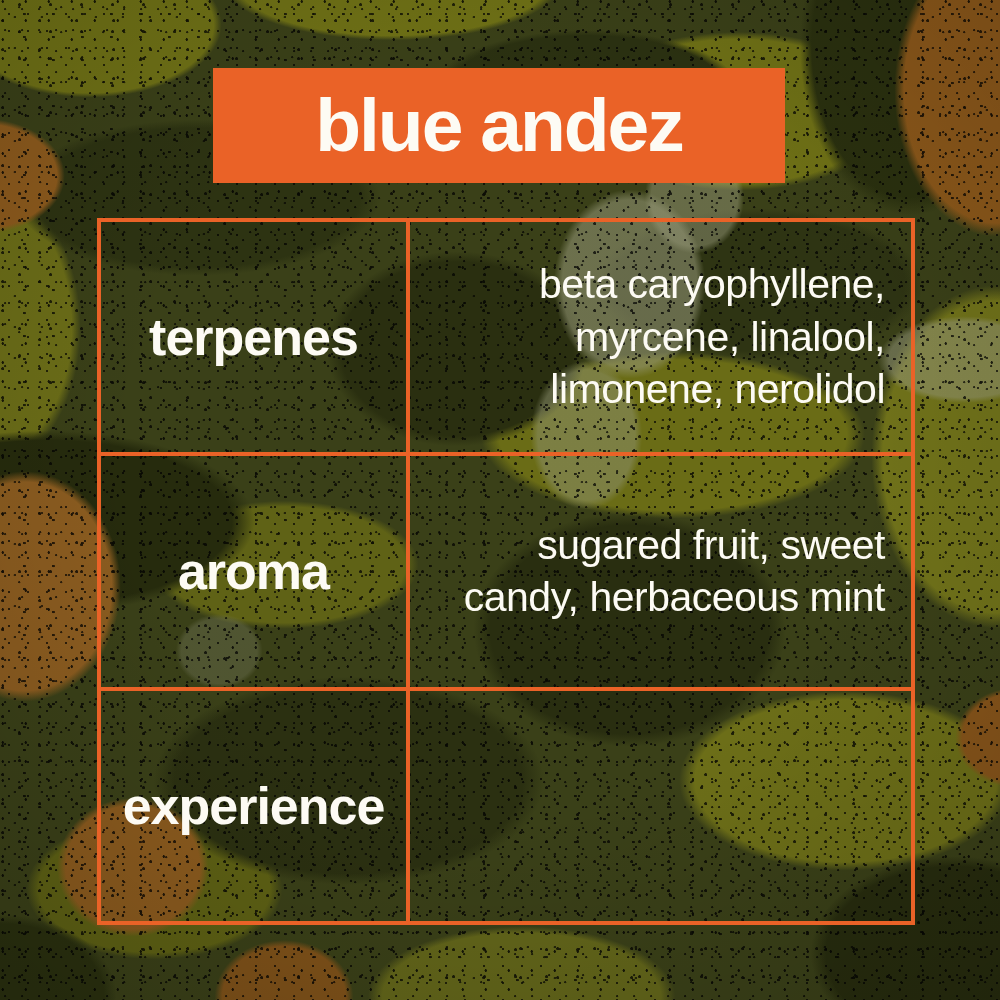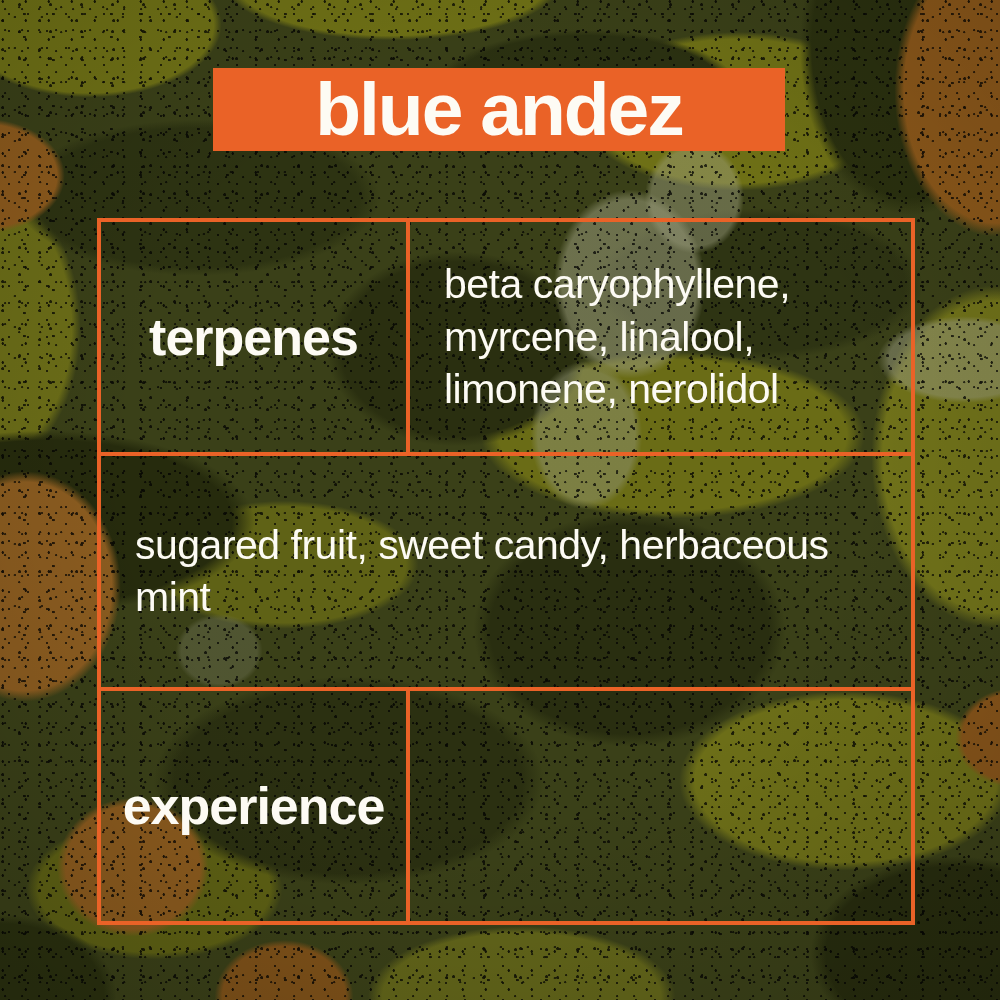--- a/index.html
+++ b/index.html
@@ -110,21 +110,21 @@
     background: radial-gradient(ellipse 90% 90% at 50% 45%, rgba(0,0,0,0) 40%, rgba(0,0,0,.22) 100%);
     pointer-events: none;
   }
 
   
   .title-banner {
     position: absolute;
     left: 213px;
     top: 68px;
     width: 572px;
-    height: 83px;
+    height: 115px;
     background: #ea6227;
     display: flex;
     align-items: center;
     justify-content: center;
   }
 
   .title-text {
     color: #fdfbf4;
     font-size: 75px;
     font-weight: bold;
@@ -171,23 +171,24 @@
     font-weight: bold;
     letter-spacing: -1px;
     line-height: 1.05;
     text-align: center;
   }
 
   .spec-value-cell {
     flex: 1 1 auto;
     display: flex;
     align-items: center;
-    padding: 0 26px 0 34px;
+    padding: 0 26px 0 16px;
     box-sizing: border-box;
     min-width: 0;
+    text-align: right;
   }
 
   .spec-value {
     color: #fdfbf4;
     font-size: 41px;
     font-weight: normal;
     letter-spacing: -0.5px;
     line-height: 1.28;
   }
 </style>
@@ -214,20 +215,23 @@
     <div class="spec-row">
       <div class="spec-label-cell">
         <span class="spec-label">terpenes</span>
       </div>
       <div class="spec-value-cell">
         <span class="spec-value">beta caryophyllene, myrcene, linalool, limonene, nerolidol</span>
       </div>
     </div>
 
     <div class="spec-row">
+      <div class="spec-label-cell">
+        <span class="spec-label">aroma</span>
+      </div>
       <div class="spec-value-cell">
         <span class="spec-value">sugared fruit, sweet candy, herbaceous mint</span>
       </div>
     </div>
 
     <div class="spec-row">
       <div class="spec-label-cell">
         <span class="spec-label">experience</span>
       </div>
     </div>

